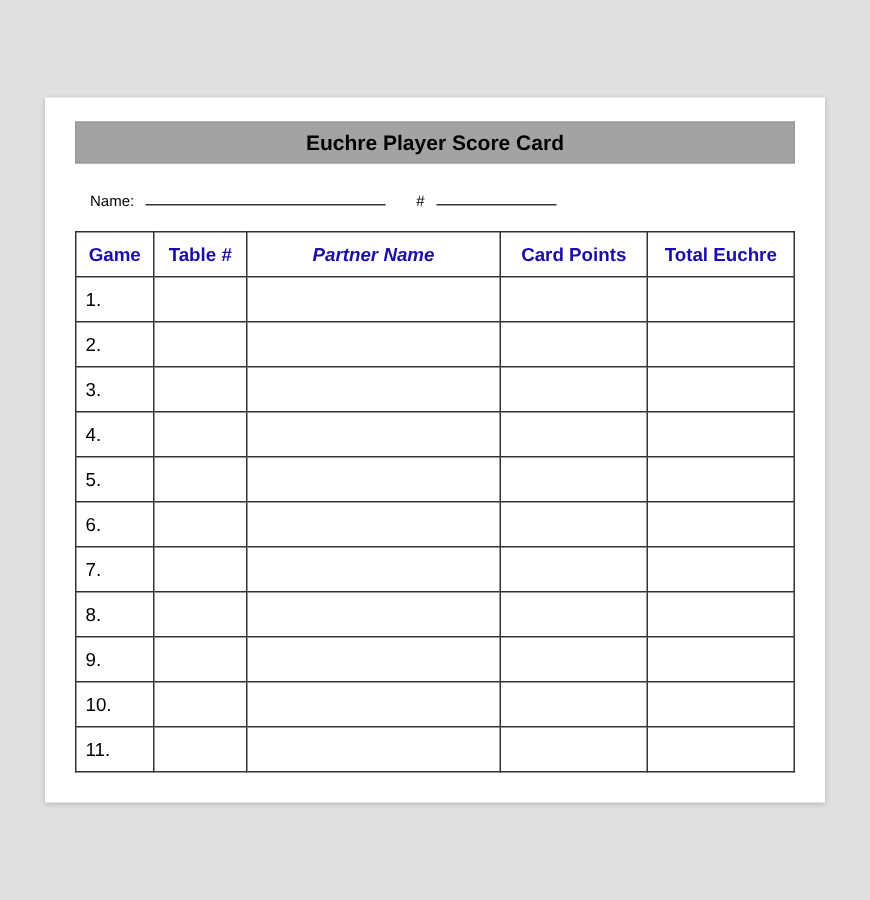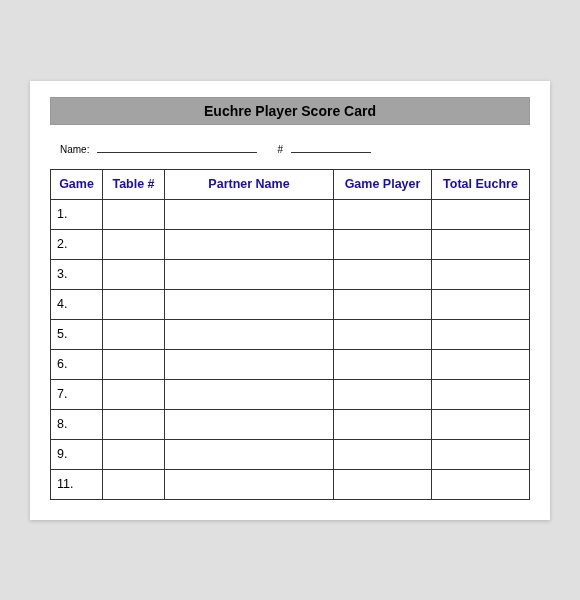--- a/index.html
+++ b/index.html
@@ -75,21 +75,21 @@
       font-size: 12.5px;
     }
 
     tbody td {
       text-align: left;
       vertical-align: middle;
     }
 
     .col-game { width: 52px; }
     .col-table { width: 62px; margin-left: 32px; }
-    .col-partner { width: auto; }
+    .col-partner { width: auto; font-style: italic; }
     .col-gpoints { width: 98px; }
     .col-tpoints { width: 98px; }
 
     tbody td.game-num {
       color: #000;
       font-size: 12.5px;
     }
   </style>
 </head>
 <body>
@@ -103,21 +103,21 @@
     <span class="hash-label">#</span>
     <span class="hash-line"></span>
   </div>
 
   <table>
     <thead>
       <tr>
         <th class="col-game">Game</th>
         <th class="col-table">Table #</th>
         <th class="col-partner">Partner Name</th>
-        <th class="col-gpoints">Game Player</th>
+        <th class="col-gpoints">Card Points</th>
         <th class="col-tpoints">Total Euchre</th>
       </tr>
     </thead>
     <tbody id="table-body">
     <tr>
           <td class="game-num">1.</td>
           <td></td>
           <td></td>
           <td></td>
           <td></td>
@@ -172,20 +172,27 @@
           <td></td>
         </tr>
         <tr>
           <td class="game-num">9.</td>
           <td></td>
           <td></td>
           <td></td>
           <td></td>
         </tr>
         <tr>
+          <td class="game-num">10.</td>
+          <td></td>
+          <td></td>
+          <td></td>
+          <td></td>
+        </tr>
+        <tr>
           <td class="game-num">11.</td>
           <td></td>
           <td></td>
           <td></td>
           <td></td>
         </tr>
       </tbody>
   </table>
 </div>
 

